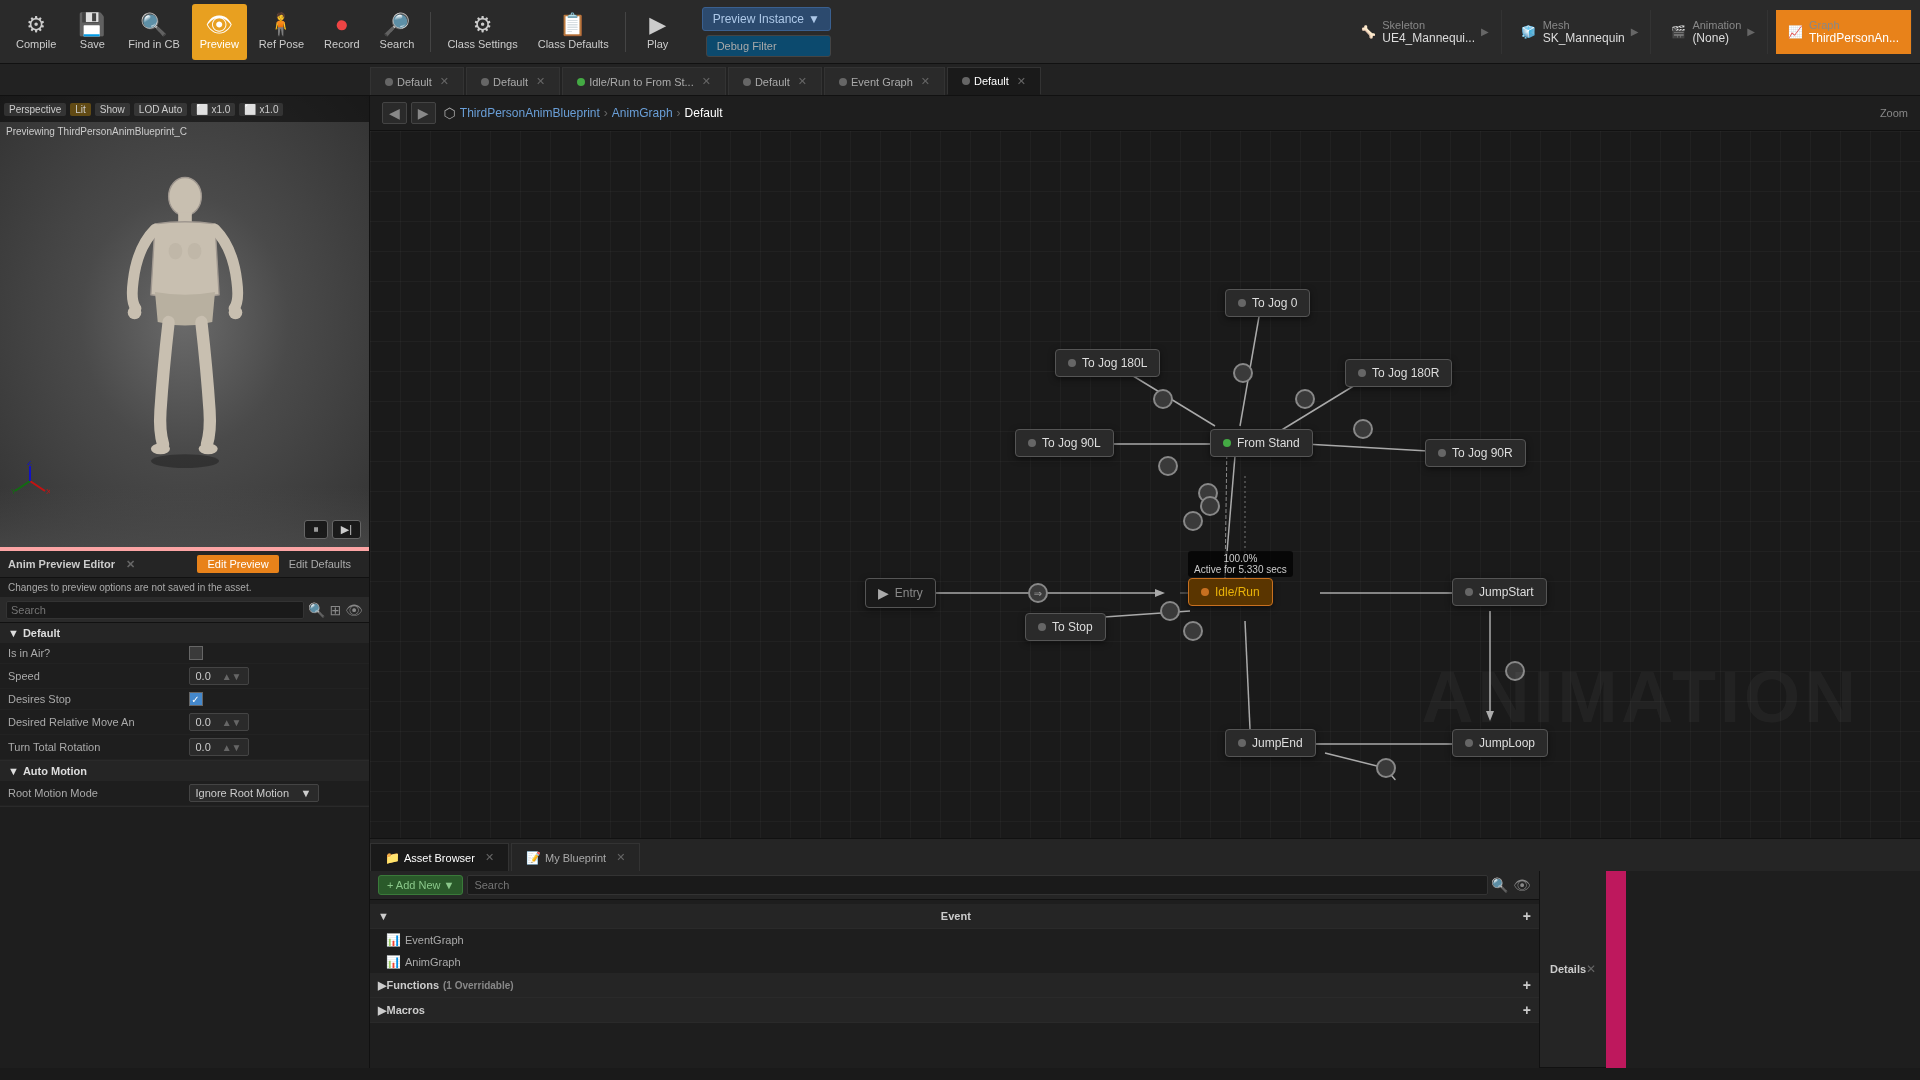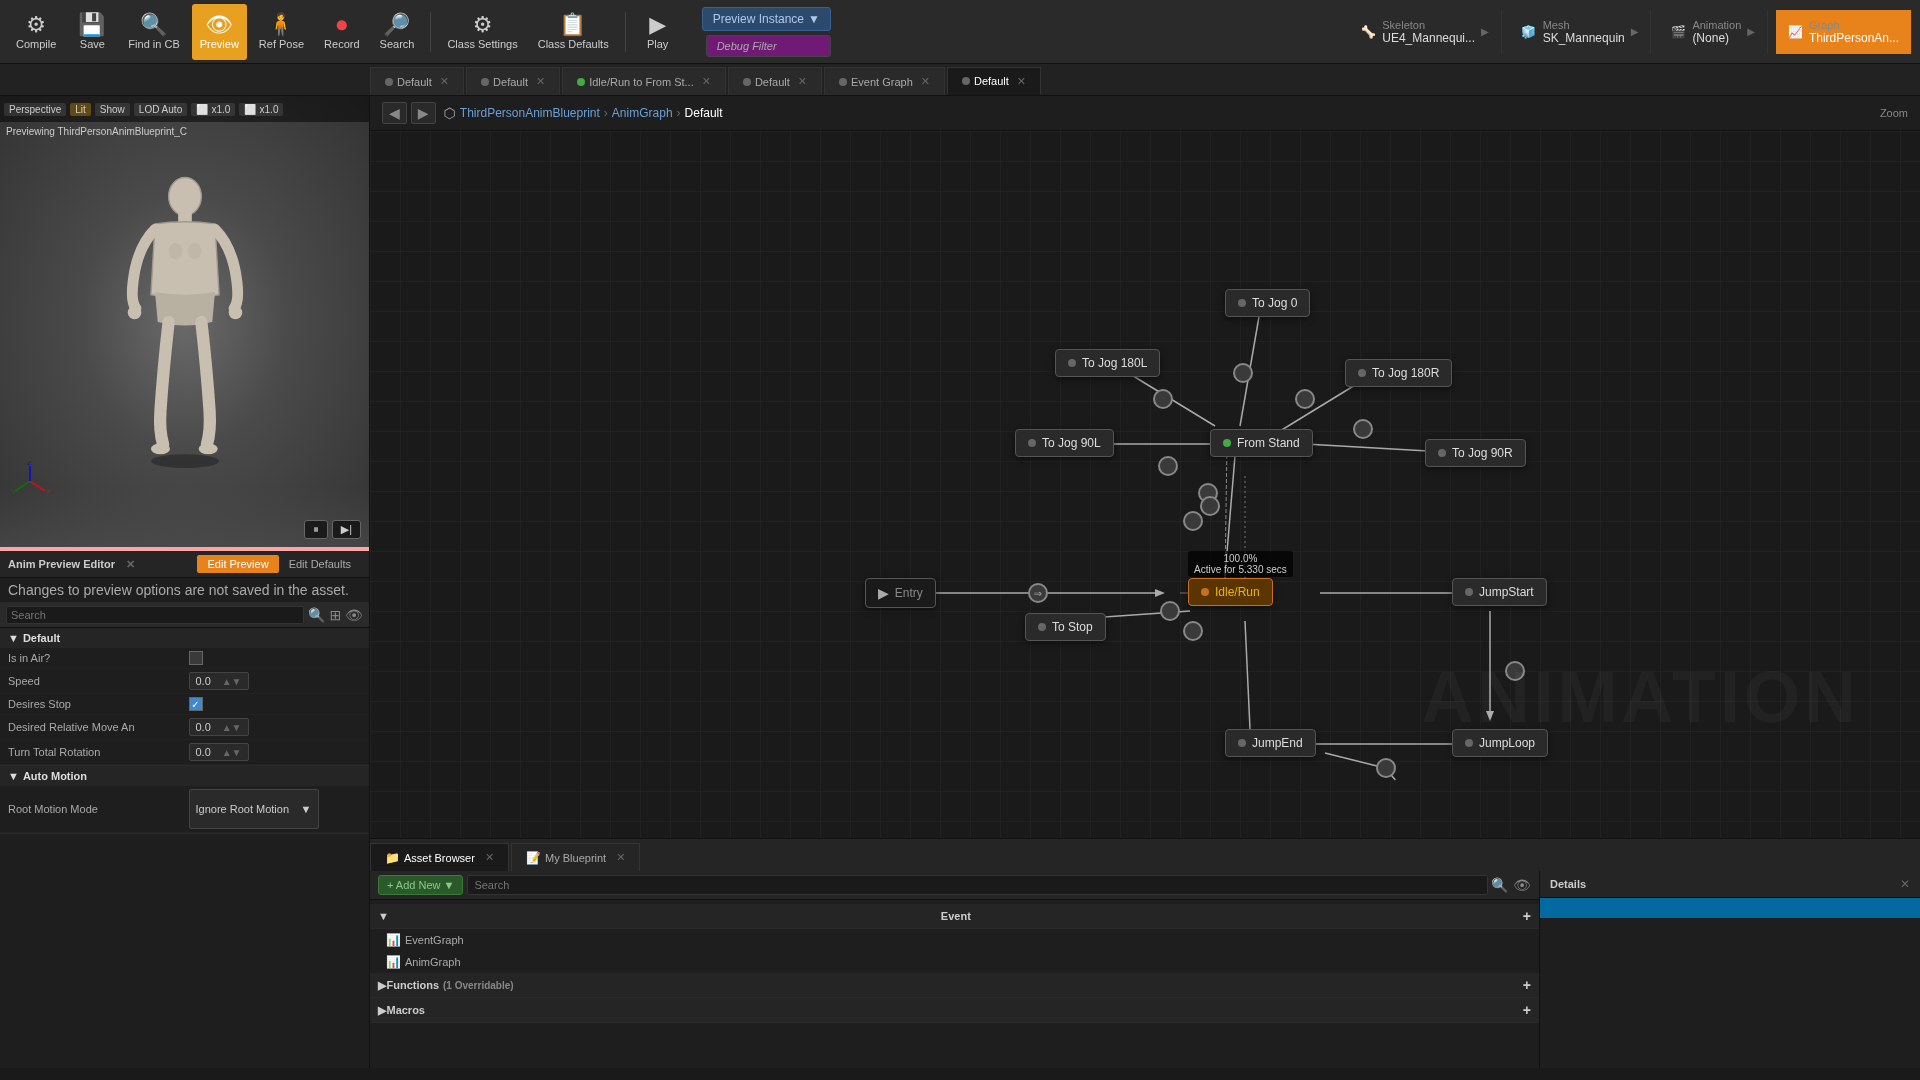--- a/index.html
+++ b/index.html
@@ -17,22 +17,22 @@
     }
     .toolbar-btn.active { background: #e8a020; color: #fff; }
     .toolbar-icon { font-size: 22px; line-height: 1; }
     .toolbar-divider { width: 1px; background: #444; height: 40px; margin: 0 4px; }
 
     .preview-instance-btn {
       display: flex; align-items: center; background: #2c4a6e; border: 1px solid #3a6090;
       padding: 4px 10px; border-radius: 3px; cursor: pointer; font-size: 12px; color: #adc8e8; gap: 4px;
     }
     .debug-filter-btn {
-      display: flex; align-items: center; background: #701a75; border: 1px solid #444;
-      padding: 4px 10px; border-radius: 3px; cursor: pointer; font-size: 11px; color: #aaa; gap: 4px; margin-left: 4px; font-style: italic;
+      display: flex; align-items: center; background: #0c4a6e; border: 1px solid #444;
+      padding: 4px 10px; border-radius: 3px; cursor: pointer; font-size: 11px; color: #aaa; gap: 4px; margin-left: 4px;
     }
     .asset-item {
       display: flex; align-items: center; gap: 6px; padding: 0 12px; height: 44px;
       border-right: 1px solid #333; cursor: pointer; color: #aaa; font-size: 12px;
     }
     .asset-item.active { background: #3a3a3a; }
     .asset-item-label { font-size: 11px; color: #888; }
     .asset-item-value { font-size: 12px; color: #ddd; }
 
     
@@ -79,39 +79,39 @@
     #anim-editor { flex: 1; overflow-y: auto; padding: 0; background: #1e1e1e; }
     #anim-editor-header {
       background: #252525; padding: 4px 8px; display: flex; align-items: center; justify-content: space-between;
       border-bottom: 1px solid #111;
     }
     .anim-editor-title { font-size: 11px; color: #ccc; font-weight: bold; }
     .anim-editor-tabs { display: flex; gap: 0; }
     .anim-edit-tab { padding: 3px 10px; font-size: 11px; cursor: pointer; }
     .anim-edit-tab.active { background: #e8821a; color: #fff; border-radius: 2px; }
     .anim-edit-tab.inactive { color: #aaa; }
-    #anim-warning { background: #1e1e1e; padding: 4px 8px; font-size: 14px; color: #aaa; border-bottom: 1px solid #2a2a2a; }
+    #anim-warning { background: #1e1e1e; padding: 4px 8px; font-size: 10px; color: #aaa; border-bottom: 1px solid #2a2a2a; }
     #anim-search { display: flex; align-items: center; background: #2a2a2a; border-bottom: 1px solid #111; padding: 3px 6px; gap: 4px; }
     #anim-search input { flex: 1; background: #1a1a1a; border: 1px solid #333; color: #ccc; padding: 2px 4px; font-size: 11px; border-radius: 2px; }
     .search-btn { font-size: 14px; cursor: pointer; color: #888; }
 
     .prop-section { border-bottom: 1px solid #2a2a2a; }
     .prop-section-header {
       background: #252525; padding: 4px 8px; font-size: 11px; color: #ddd; font-weight: bold;
       cursor: pointer; display: flex; align-items: center; gap: 4px;
     }
     .prop-row { display: flex; align-items: center; padding: 3px 8px; border-bottom: 1px solid #222; gap: 8px; }
     .prop-label { flex: 1; font-size: 11px; color: #aaa; }
     .prop-value { flex: 1; }
     .checkbox { width: 14px; height: 14px; border: 1px solid #666; background: #3a3a3a; display: flex; align-items: center; justify-content: center; cursor: pointer; }
     .checkbox.checked { background: #4488cc; }
     .checkbox.checked::after { content: '✓'; font-size: 10px; color: #fff; }
     .num-input { background: #2a2a2a; border: 1px solid #444; color: #ccc; padding: 2px 6px; font-size: 11px; width: 60px; display: flex; align-items: center; justify-content: space-between; border-radius: 2px; cursor: pointer; }
     .num-input-arrow { color: #666; font-size: 10px; }
-    .dropdown-input { background: #2a2a2a; border: 1px solid #444; color: #ccc; padding: 13px 6px; font-size: 11px; width: 130px; display: flex; align-items: center; justify-content: space-between; border-radius: 2px; cursor: pointer; }
+    .dropdown-input { background: #2a2a2a; border: 1px solid #444; color: #ccc; padding: 2px 6px; font-size: 11px; width: 130px; display: flex; align-items: center; justify-content: space-between; border-radius: 2px; cursor: pointer; }
 
     
     #graph-area { flex: 1; display: flex; flex-direction: column; }
     #graph-breadcrumb {
       display: flex; align-items: center; background: #1e1e1e; padding: 6px 12px;
       border-bottom: 1px solid #111; gap: 8px;
     }
     .breadcrumb-nav { display: flex; gap: 4px; }
     .breadcrumb-nav-btn { background: #2a2a2a; border: 1px solid #444; border-radius: 2px; padding: 2px 6px; cursor: pointer; font-size: 14px; color: #888; }
     .breadcrumb-path { font-size: 12px; color: #aaa; display: flex; align-items: center; gap: 4px; }
@@ -181,21 +181,21 @@
     .add-new-btn { background: #2a5a2a; border: 1px solid #3a7a3a; color: #8ac88a; padding: 3px 8px; border-radius: 3px; cursor: pointer; font-size: 11px; display: flex; align-items: flex-start; gap: 3px; }
     #asset-search { flex: 1; background: #1a1a1a; border: 1px solid #333; color: #ccc; padding: 3px 6px; font-size: 11px; border-radius: 2px; }
     .asset-search-btn { cursor: pointer; font-size: 14px; color: #888; }
     #asset-tree { flex: 1; overflow-y: auto; padding: 4px 0; }
     .tree-section { }
     .tree-section-header { display: flex; align-items: center; justify-content: space-between; padding: 4px 8px; cursor: pointer; color: #ccc; font-size: 11px; font-weight: bold; background: #252525; border-bottom: 1px solid #2a2a2a; }
     .tree-item { display: flex; align-items: center; gap: 4px; padding: 4px 16px; cursor: pointer; font-size: 11px; color: #aaa; }
     .tree-item-icon { font-size: 12px; }
 
     
-    #details-panel { width: 380px; background: #0369a1; display: flex; flex-direction: column; gap: 20px; }
+    #details-panel { width: 380px; background: #be185d; display: flex; flex-direction: row; gap: 20px; }
     #details-header { background: #252525; padding: 6px 10px; border-bottom: 1px solid #111; display: flex; align-items: center; justify-content: space-between; }
     .details-title { font-size: 11px; color: #ccc; font-weight: bold; }
 
     
     .mannequin-figure { width: 160px; height: 300px; margin: 20px auto; display: block; }
   </style>
 </head>
 <body>
 
 <div id="toolbar">

